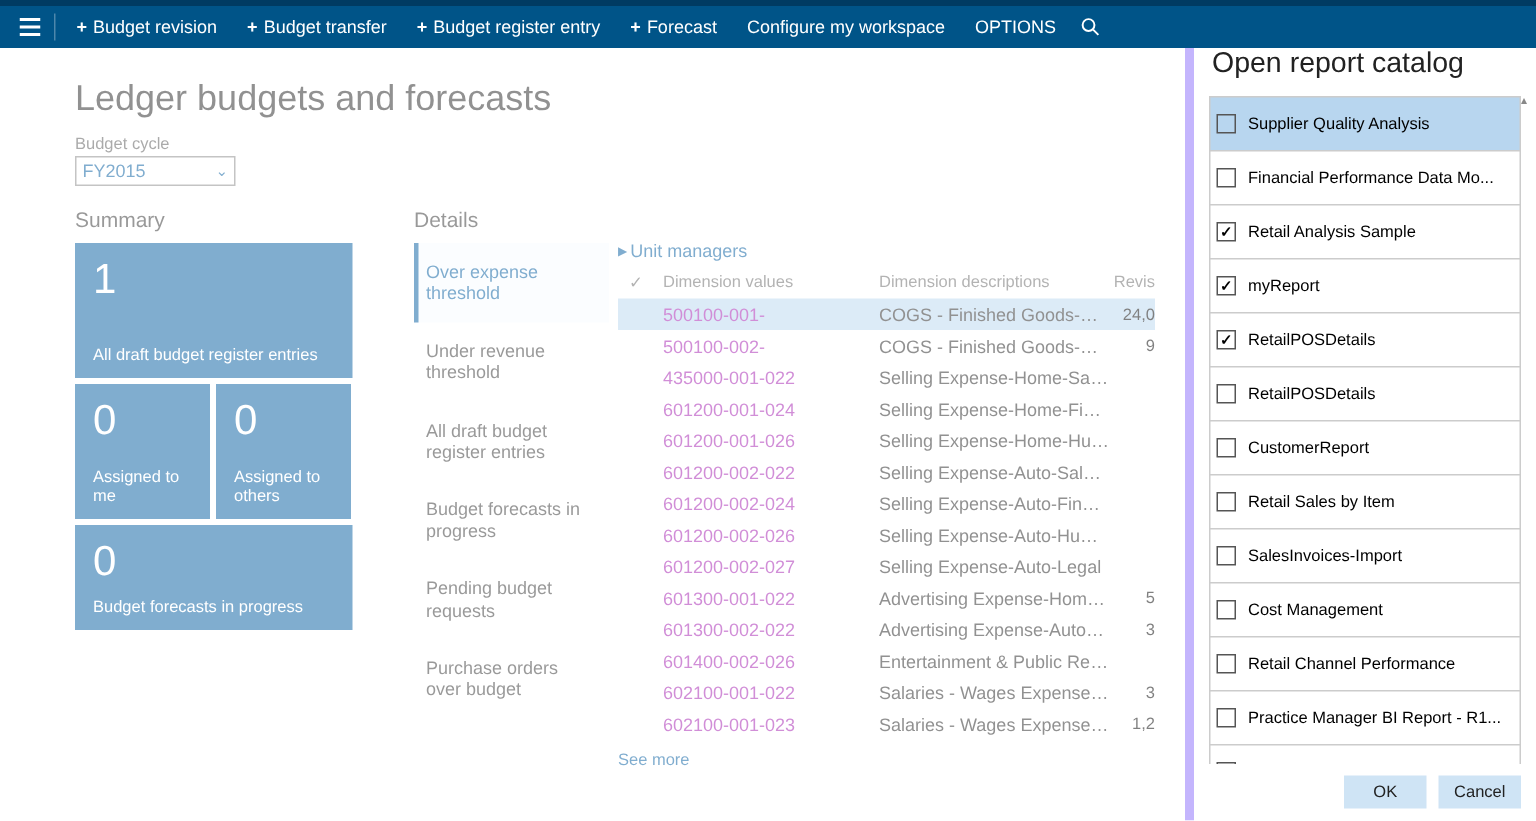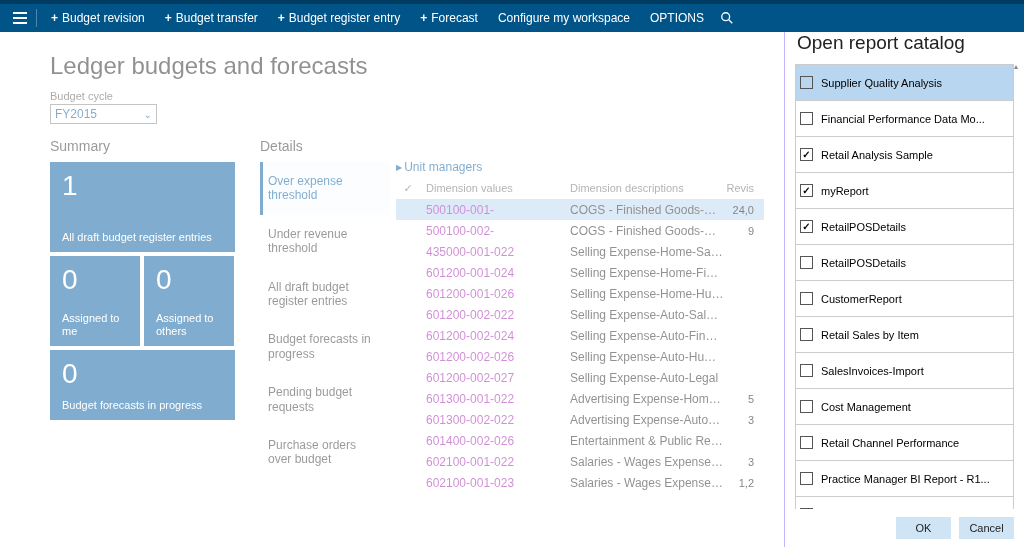--- a/index.html
+++ b/index.html
@@ -20,21 +20,21 @@
 .budget-cycle-select .chev { font-size:10px; }
 .columns { display:flex; margin-top: 14px; }
 .summary-col { width: 210px; }
 .section-title { font-size: 14px; color:#333; font-weight:400; margin-bottom:8px; }
 .tile { background:#005a9e; color:#fff; padding: 10px 12px 8px 12px; display:flex; flex-direction:column; justify-content:space-between; margin-bottom:4px; cursor:pointer; }
 .tile.big { width: 185px; height: 90px; }
 .tile.small { width: 90px; height: 90px; }
 .tile-row { display:flex; gap:4px; }
 .tile .num { font-size: 28px; font-weight:300; line-height:1; }
 .tile .label { font-size: 11px; line-height:1.2; }
-.details-col { flex:1; display:flex; }
+.details-col { margin-left: 16px; flex:1; display:flex; }
 .filter-tabs { width: 130px; }
 .filter-tab { font-size: 12px; color:#333; padding: 12px 8px; cursor:pointer; line-height:1.2;}
 .filter-tab.active { color:#005a9e; border-left: 3px solid #005a9e; padding-left:5px; background:#f6fbff;}
 .grid-area { margin-left: 6px; flex:1; }
 .grid-top { display:flex; align-items:center; gap: 10px; margin-bottom: 4px; }
 .filter-box { width: 155px; height: 22px; border:1px solid #888; display:flex; align-items:center; padding:0 6px; font-size:12px; color:#555; }
 .filter-box .mag { margin-right:4px; }
 .unit-link { color:#005a9e; font-size:12px; cursor:pointer; display:flex; align-items:center; gap:2px; }
 .unit-link .tri { font-size:8px; }
 .grid-header { display:flex; font-size:11px; color:#666; padding: 4px 0 4px 0; }
@@ -45,21 +45,21 @@
 .grid-body { font-size:12px; }
 .grid-row { display:flex; height:21px; align-items:center; cursor:pointer; }
 .grid-row.selected { background:#b8d6ef; }
 .grid-row .col-dim { color:#a21caf; }
 .grid-row .col-desc { color:#222; white-space:nowrap; overflow:hidden; text-overflow:ellipsis; }
 .grid-row .col-rev { font-size:11px; }
 .see-more { color:#005a9e; font-size:11px; margin-top:8px; cursor:pointer; }
 
 .dim-overlay { position:absolute; inset:0; background: rgba(255,255,255,0.5); pointer-events:none; }
 
-.side-panel { width: 240px; background:#fff; border-left:1px solid #c4b5fd; height:100%; position:relative; padding: 0 10px; display:flex; flex-direction:column; }
+.side-panel { width: 240px; background:#fff; border-left:6px solid #c4b5fd; height:100%; position:relative; padding: 0 10px; display:flex; flex-direction:column; }
 .panel-title { font-size: 19px; font-weight:300; color:#222; padding: 0 0 10px 2px; }
 .report-list { flex:1; overflow:auto; }
 .report-item { display:flex; align-items:center; height:36px; border:1px solid #ccc; border-bottom:none; font-size:11px; padding-left:4px; cursor:pointer; white-space:nowrap; overflow:hidden; text-overflow:ellipsis; }
 .report-item:last-child { border-bottom:1px solid #ccc; }
 .report-item.selected { background:#b8d6ef; }
 .report-item .cb { width:13px; height:13px; border:1px solid #555; margin-right:8px; display:flex; align-items:center; justify-content:center; font-size:10px; flex-shrink:0;}
 .report-item .cb.checked::after { content:"✓"; color:#000; font-weight:bold; }
 .report-label { overflow:hidden; text-overflow:ellipsis; }
 .panel-buttons { display:flex; justify-content:flex-end; gap:8px; padding: 8px 0; }
 .panel-buttons .btn { min-width:55px; height:22px; background:#cfe4f5; font-size:11px; color:#222; display:flex; align-items:center; justify-content:center; cursor:pointer; border:none; }
@@ -246,20 +246,21 @@
                 <div class="col-desc">Salaries - Wages Expense-Hom...</div>
                 <div class="col-rev">3</div>
               </div>
               <div class="grid-row">
                 <div class="col-check"></div>
                 <div class="col-dim">602100-001-023</div>
                 <div class="col-desc">Salaries - Wages Expense-Hom...</div>
                 <div class="col-rev">1,2</div>
               </div>
             </div>
+          <div class="see-more">See more</div>
         </div>
       </div>
     </div>
 
     <div class="dim-overlay"></div>
   </div>
 
   <div class="side-panel">
     <div class="panel-title">Open report catalog</div>
     <div class="report-list" id="report-list">

